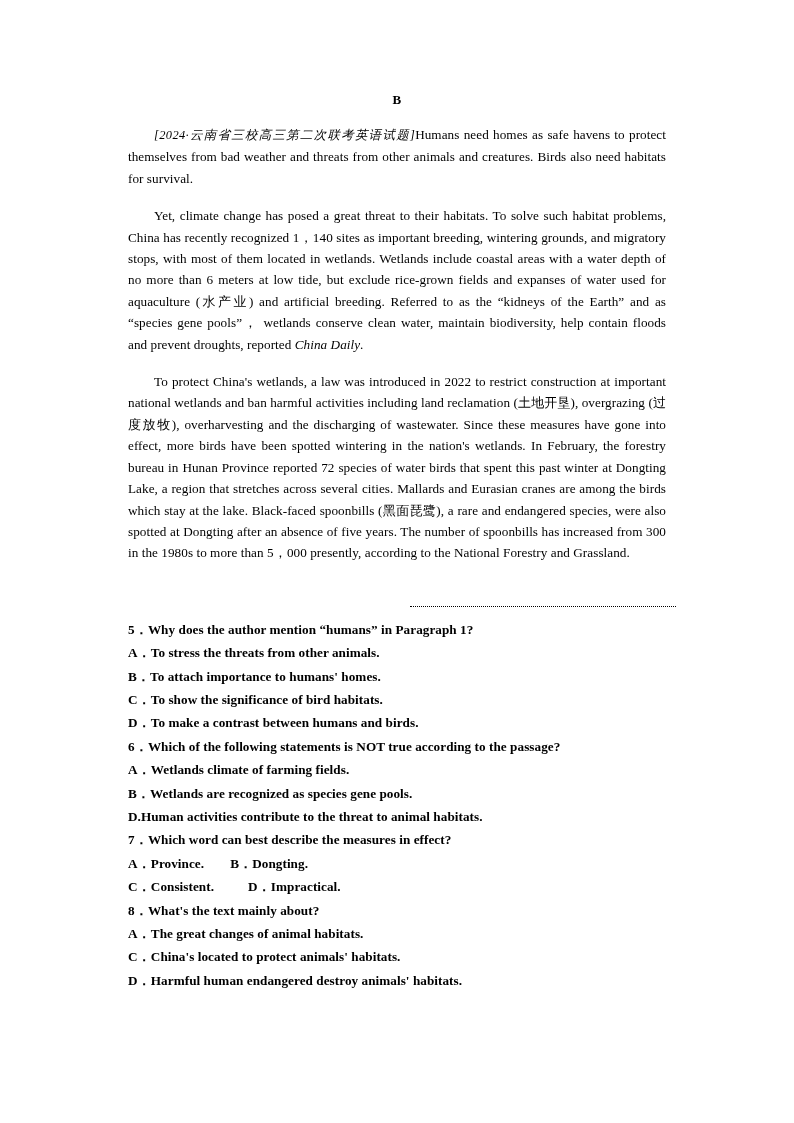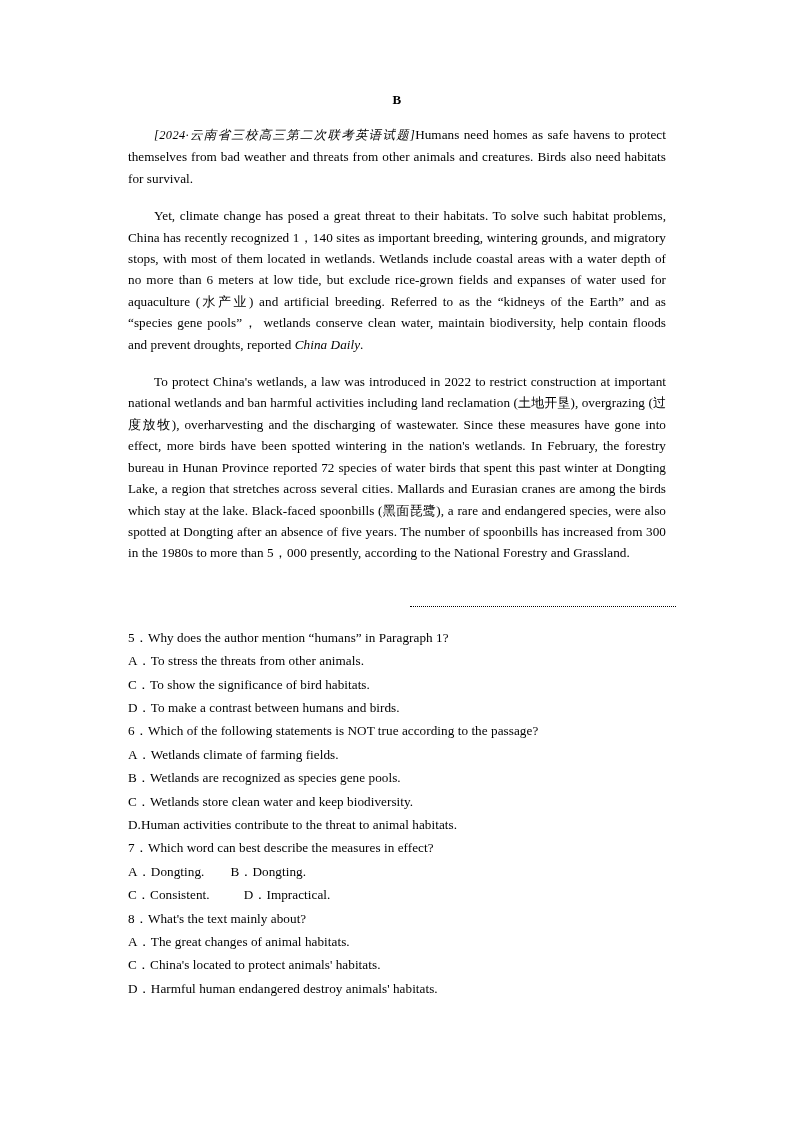--- a/index.html
+++ b/index.html
@@ -66,22 +66,23 @@
   }
   .divider {
     position: absolute;
     right: 6px;
     top: 6px;
     width: 266px;
     border-top: 1px dotted #000000;
     height: 0;
   }
   .questions {
-    margin-top: 12px;
+    margin-top: 4px;
     margin-left: 16px;
+    font-weight: bold;
   }
   .q-line {
     font-size: 13.2px;
     line-height: 23.4px;
     margin: 0;
     white-space: nowrap;
     letter-spacing: 0.05px;
   }
   .q-stem {
     padding-left: 0px;
@@ -113,31 +114,31 @@
     <p class="passage-para"><span>To protect China's wetlands, a law was introduced in 2022 to restrict construction at important national wetlands and ban harmful activities including land reclamation (</span><span class="cn">土地开垦</span><span>), overgrazing (</span><span class="cn">过度放牧</span><span>), overharvesting and the discharging of wastewater. Since these measures have gone into effect, more birds have been spotted wintering in the nation's wetlands. In February, the forestry bureau in Hunan Province reported 72 species of water birds that spent this past winter at Dongting Lake, a region that stretches across several cities. Mallards and Eurasian cranes are among the birds which stay at the lake. Black-faced spoonbills (</span><span class="cn">黑面琵鹭</span><span>), a rare and endangered species, were also spotted at Dongting after an absence of five years. The number of spoonbills has increased from 300 in the 1980s to more than 5，000 presently, according to the National Forestry and Grassland.</span></p>
 
     <div class="divider-wrap">
       <div class="divider"></div>
     </div>
 
     <div class="questions">
 
       <p class="q-line q-stem">5．Why does the author mention “humans” in Paragraph 1?</p>
       <p class="q-line q-opt">A．To stress the threats from other animals.</p>
+      <p class="q-line q-opt">B．To attach importance to humans' homes.</p>
       <p class="q-line q-opt">C．To show the significance of bird habitats.</p>
       <p class="q-line q-opt">D．To make a contrast between humans and birds.</p>
 
       <p class="q-line q-stem">6．Which of the following statements is NOT true according to the passage?</p>
       <p class="q-line q-opt">A．Wetlands climate of farming fields.</p>
       <p class="q-line q-opt">B．Wetlands are recognized as species gene pools.</p>
-      <p class="q-line q-opt">C．Wetlands store clean water and keep biodiversity.</p>
       <p class="q-line q-opt">D.Human activities contribute to the threat to animal habitats.</p>
 
       <p class="q-line q-stem">7．Which word can best describe the measures in effect?</p>
-      <p class="q-line q-opt"><span>A．Dongting.</span><span class="opt-pair-gap"></span><span>B．Dongting.</span></p>
+      <p class="q-line q-opt"><span>A．Province.</span><span class="opt-pair-gap"></span><span>B．Dongting.</span></p>
       <p class="q-line q-opt"><span>C．Consistent.</span><span class="opt-pair-gap-wide"></span><span>D．Impractical.</span></p>
 
       <p class="q-line q-stem">8．What's the text mainly about?</p>
       <p class="q-line q-opt">A．The great changes of animal habitats.</p>
       <p class="q-line q-opt">C．China's located to protect animals' habitats.</p>
       <p class="q-line q-opt">D．Harmful human endangered destroy animals' habitats.</p>
 
     </div>
   </div>
 </div>

